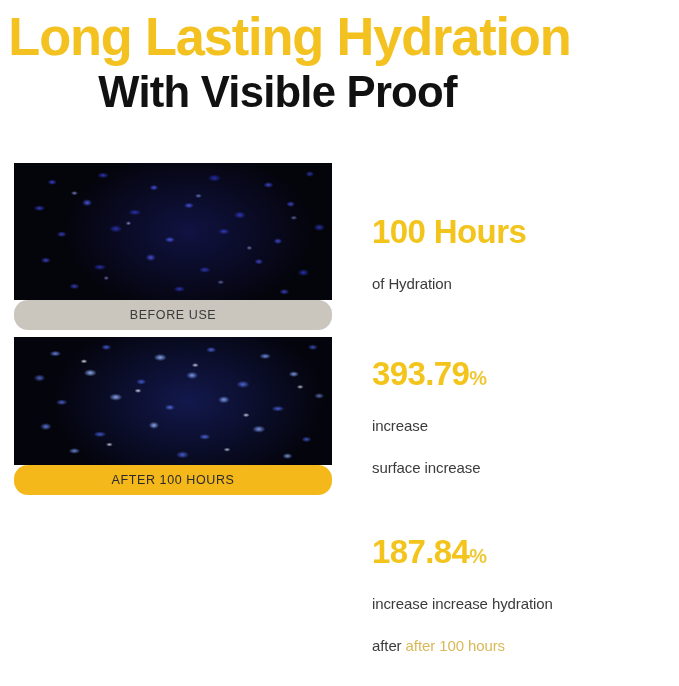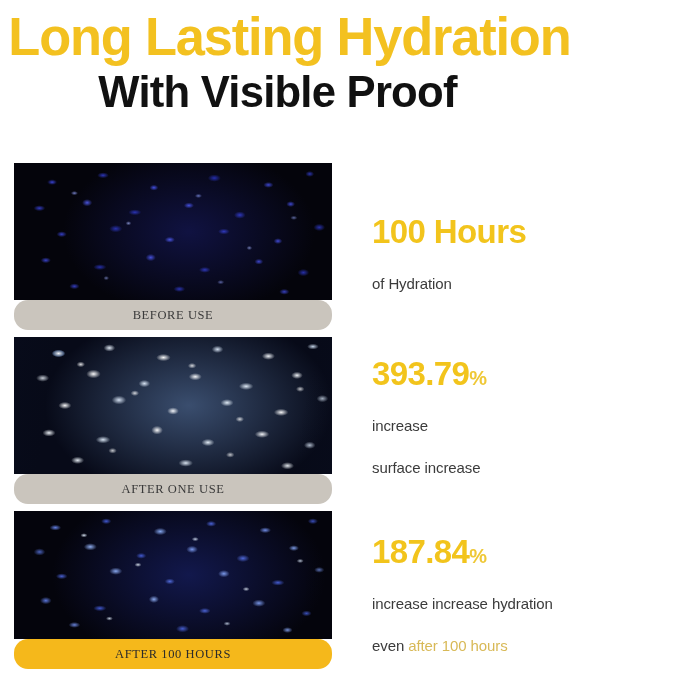--- a/index.html
+++ b/index.html
@@ -223,21 +223,21 @@
 
   .panel-caption {
     width: 318px;
     height: 30px;
     line-height: 30px;
     text-align: center;
     font-size: 12.5px;
     letter-spacing: 0.6px;
     color: #3a3a3a;
     background: #CAC5BD;
-    font-family: Liberation Serif, serif;
+    font-family: Liberation Sans, sans-serif;
     font-weight: normal;
     border-radius: 14px;
   }
   .panel-caption.accent {
     background: #F5B81B;
     color: #2b2b2b;
   }
 
   
   .stats {
@@ -294,26 +294,20 @@
 
 <div class="panels">
 
   <div class="panel panel-1">
     <div class="panel-image">
       <div class="tex tex-before"></div>
     </div>
     <div class="panel-caption">BEFORE USE</div>
   </div>
 
-  <div class="panel panel-2">
-    <div class="panel-image">
-      <div class="tex tex-after1"></div>
-    </div>
-    <div class="panel-caption">AFTER ONE USE</div>
-  </div>
 
   <div class="panel panel-3">
     <div class="panel-image">
       <div class="tex tex-after100"></div>
     </div>
     <div class="panel-caption accent">AFTER 100 HOURS</div>
   </div>
 
 </div>
 
@@ -326,16 +320,16 @@
 
   <div class="stat stat-2">
     <span class="stat-value"><span>393.79</span><span class="pct">%</span></span>
     <span class="stat-desc">increase</span>
     <span class="stat-desc">surface increase</span>
   </div>
 
   <div class="stat stat-3">
     <span class="stat-value"><span>187.84</span><span class="pct">%</span></span>
     <span class="stat-desc">increase increase hydration</span>
-    <span class="stat-desc"><span>even </span><span class="muted-gold">after 100 hours</span></span>
+    <span class="stat-desc"><span>after </span><span class="muted-gold">after 100 hours</span></span>
   </div>
 
 </div>
 
 </body></html>

